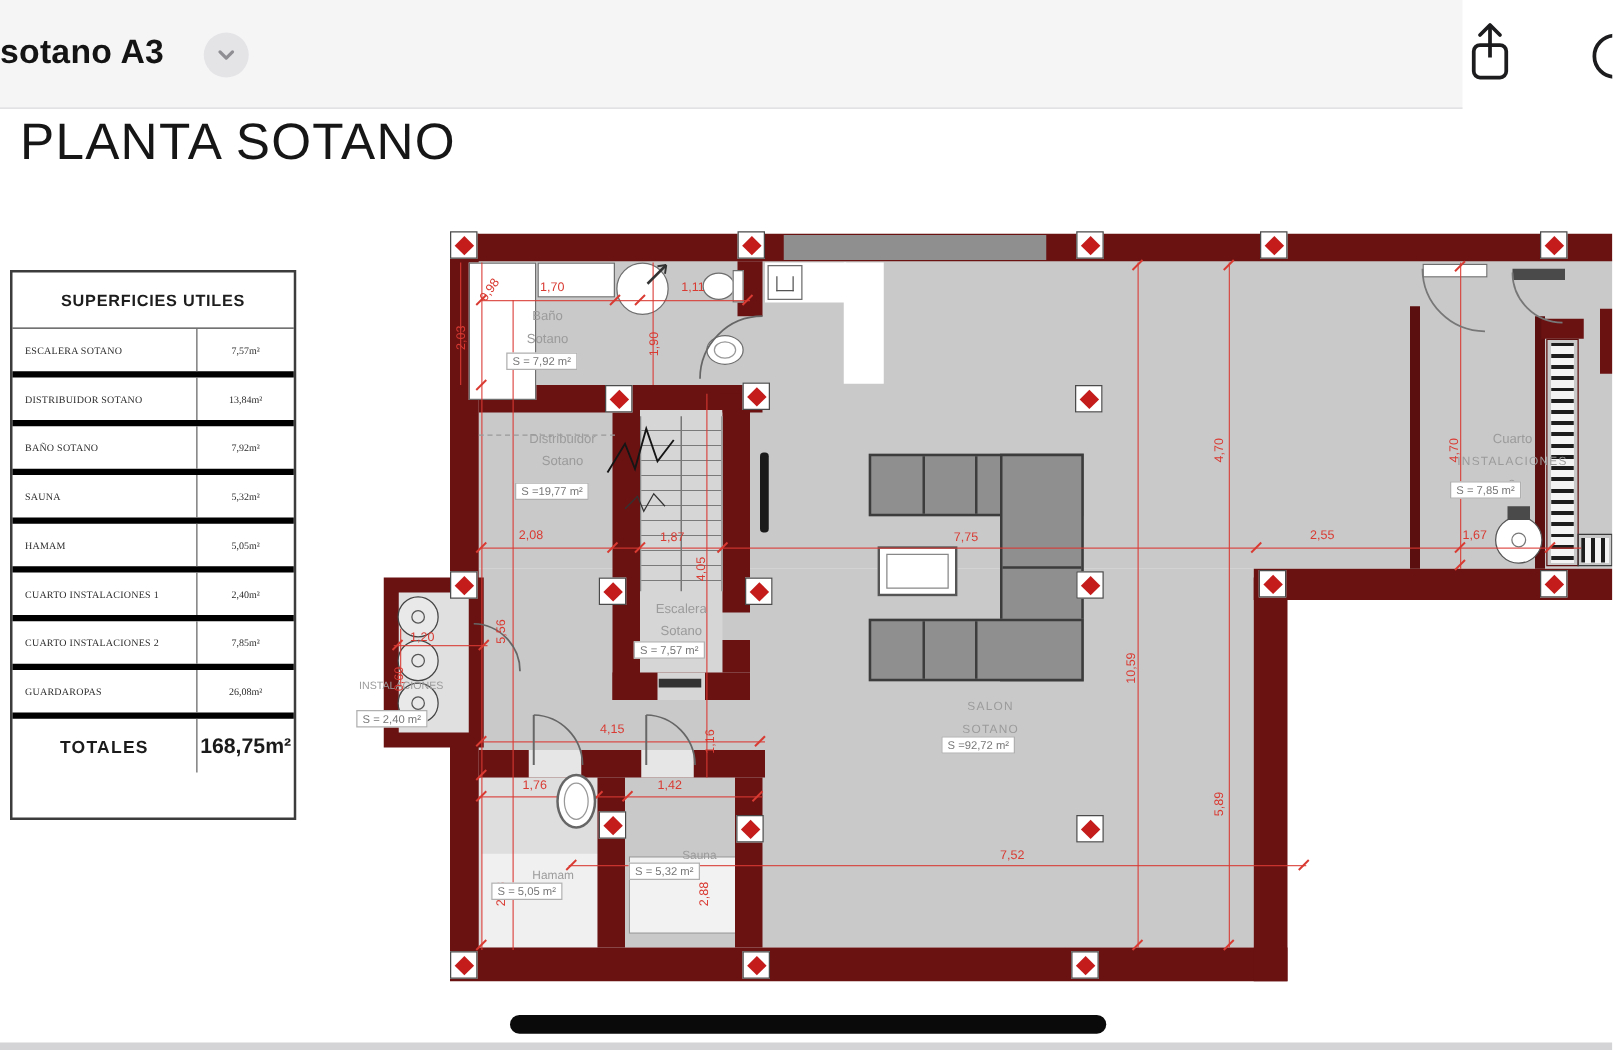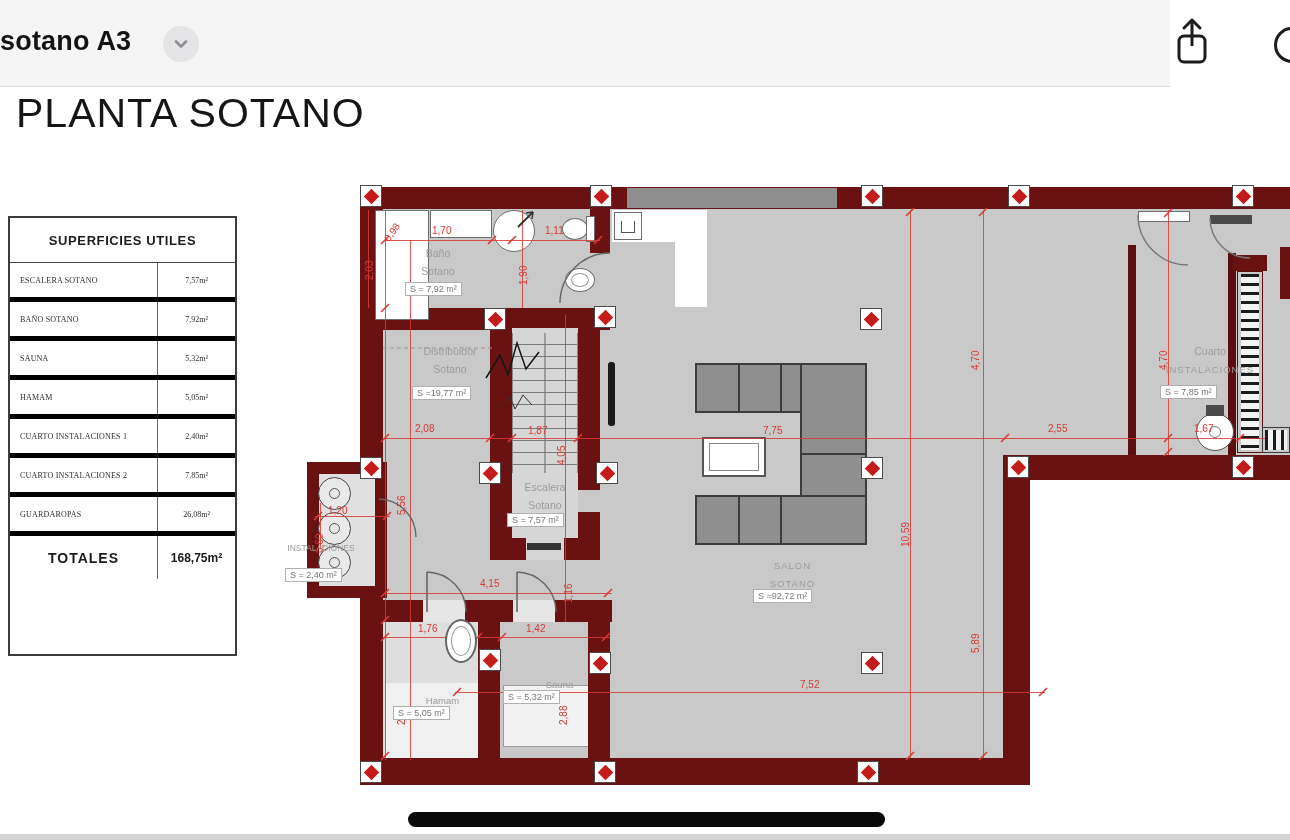--- a/index.html
+++ b/index.html
@@ -23,21 +23,21 @@
        background:#fff;box-sizing:border-box;z-index:15;}
   .tbl-h{height:44px;border-bottom:1.5px solid #444;display:flex;align-items:center;justify-content:center;
          font-size:13px;font-weight:600;color:#1d1d1d;letter-spacing:.6px;}
   .tr{display:flex;height:39px;border-bottom:5px solid #000000;box-sizing:border-box;font-family:Liberation Serif, serif;}
   .td-l{width:148px;display:flex;align-items:center;padding-left:10px;font-size:8px;color:#2e2e2e;
         letter-spacing:.2px;border-right:1px solid #666;box-sizing:border-box;}
   .td-v{flex:1;display:flex;align-items:center;justify-content:center;font-size:8px;color:#2e2e2e;}
   .tr-total{display:flex;height:43px;box-sizing:border-box;}
   .tt-l{width:148px;display:flex;align-items:center;justify-content:center;font-size:14px;font-weight:700;
         color:#1b1b1b;letter-spacing:1px;border-right:1px solid #666;box-sizing:border-box;}
-  .tt-v{flex:1;display:flex;align-items:center;justify-content:center;font-size:12px;font-weight:700;color:#1b1b1b;}
+  .tt-v{flex:1;display:flex;align-items:center;justify-content:center;font-size:17px;font-weight:700;color:#1b1b1b;}
   
   .plan{position:absolute;left:360px;top:185px;width:930px;height:600px;z-index:5;}
   .abs{position:absolute;box-sizing:border-box;}
   .floor{background:#c9c9c9;z-index:1;}
   .wall{background:#6a1212;z-index:3;}
   .wall-thin{background:#5c0f0f;z-index:3;}
   .gap{z-index:4;}
   .fix{z-index:4;background:#fff;border:1.5px solid #6e6e6e;}
   .white-cover{background:#ffffff;z-index:2;}
   .svgo{position:absolute;left:-60px;top:0;width:990px;height:600px;z-index:5;pointer-events:none;}
@@ -85,20 +85,24 @@
 
   <div class="page-title">PLANTA SOTANO</div>
 
   <div class="tbl">
     <div class="tbl-h">SUPERFICIES UTILES</div>
     <div class="tr">
         <div class="td-l">ESCALERA SOTANO</div>
         <div class="td-v">7,57m²</div>
       </div>
     <div class="tr">
+        <div class="td-l">DISTRIBUIDOR SOTANO</div>
+        <div class="td-v">13,84m²</div>
+      </div>
+    <div class="tr">
         <div class="td-l">BAÑO SOTANO</div>
         <div class="td-v">7,92m²</div>
       </div>
     <div class="tr">
         <div class="td-l">SAUNA</div>
         <div class="td-v">5,32m²</div>
       </div>
     <div class="tr">
         <div class="td-l">HAMAM</div>
         <div class="td-v">5,05m²</div>
@@ -222,21 +226,21 @@
     <span class="dim dimv" style="left:4px;top:95px;">2,03</span>
     <span class="dim" style="left:72px;top:40px;">1,70</span>
     <span class="dim" style="left:185px;top:40px;">1,11</span>
     <span class="dim dimv" style="left:158px;top:100px;">1,90</span>
     <span class="dim dimv" style="left:610px;top:185px;">4,70</span>
     <span class="dim dimv" style="left:798px;top:185px;">4,70</span>
     <span class="dim" style="left:55px;top:238px;">2,08</span>
     <span class="dim" style="left:168px;top:240px;">1,87</span>
     <span class="dim" style="left:403px;top:240px;">7,75</span>
     <span class="dim" style="left:688px;top:238px;">2,55</span>
-    <span class="dim" style="left:810px;top:238px;margin-left:24px;">1,67</span>
+    <span class="dim" style="left:810px;top:238px;">1,67</span>
     <span class="dim dimv" style="left:36px;top:330px;">5,56</span>
     <span class="dim dimv" style="left:196px;top:280px;">4,05</span>
     <span class="dim dimv" style="left:540px;top:362px;">10,59</span>
     <span class="dim" style="left:-32px;top:320px;">1,20</span>
     <span class="dim dimv" style="left:-46px;top:368px;">0,60</span>
     <span class="dim" style="left:120px;top:393px;">4,15</span>
     <span class="dim dimv" style="left:203px;top:418px;">1,16</span>
     <span class="dim dimv" style="left:610px;top:468px;">5,89</span>
     <span class="dim" style="left:58px;top:438px;">1,76</span>
     <span class="dim" style="left:166px;top:438px;">1,42</span>

